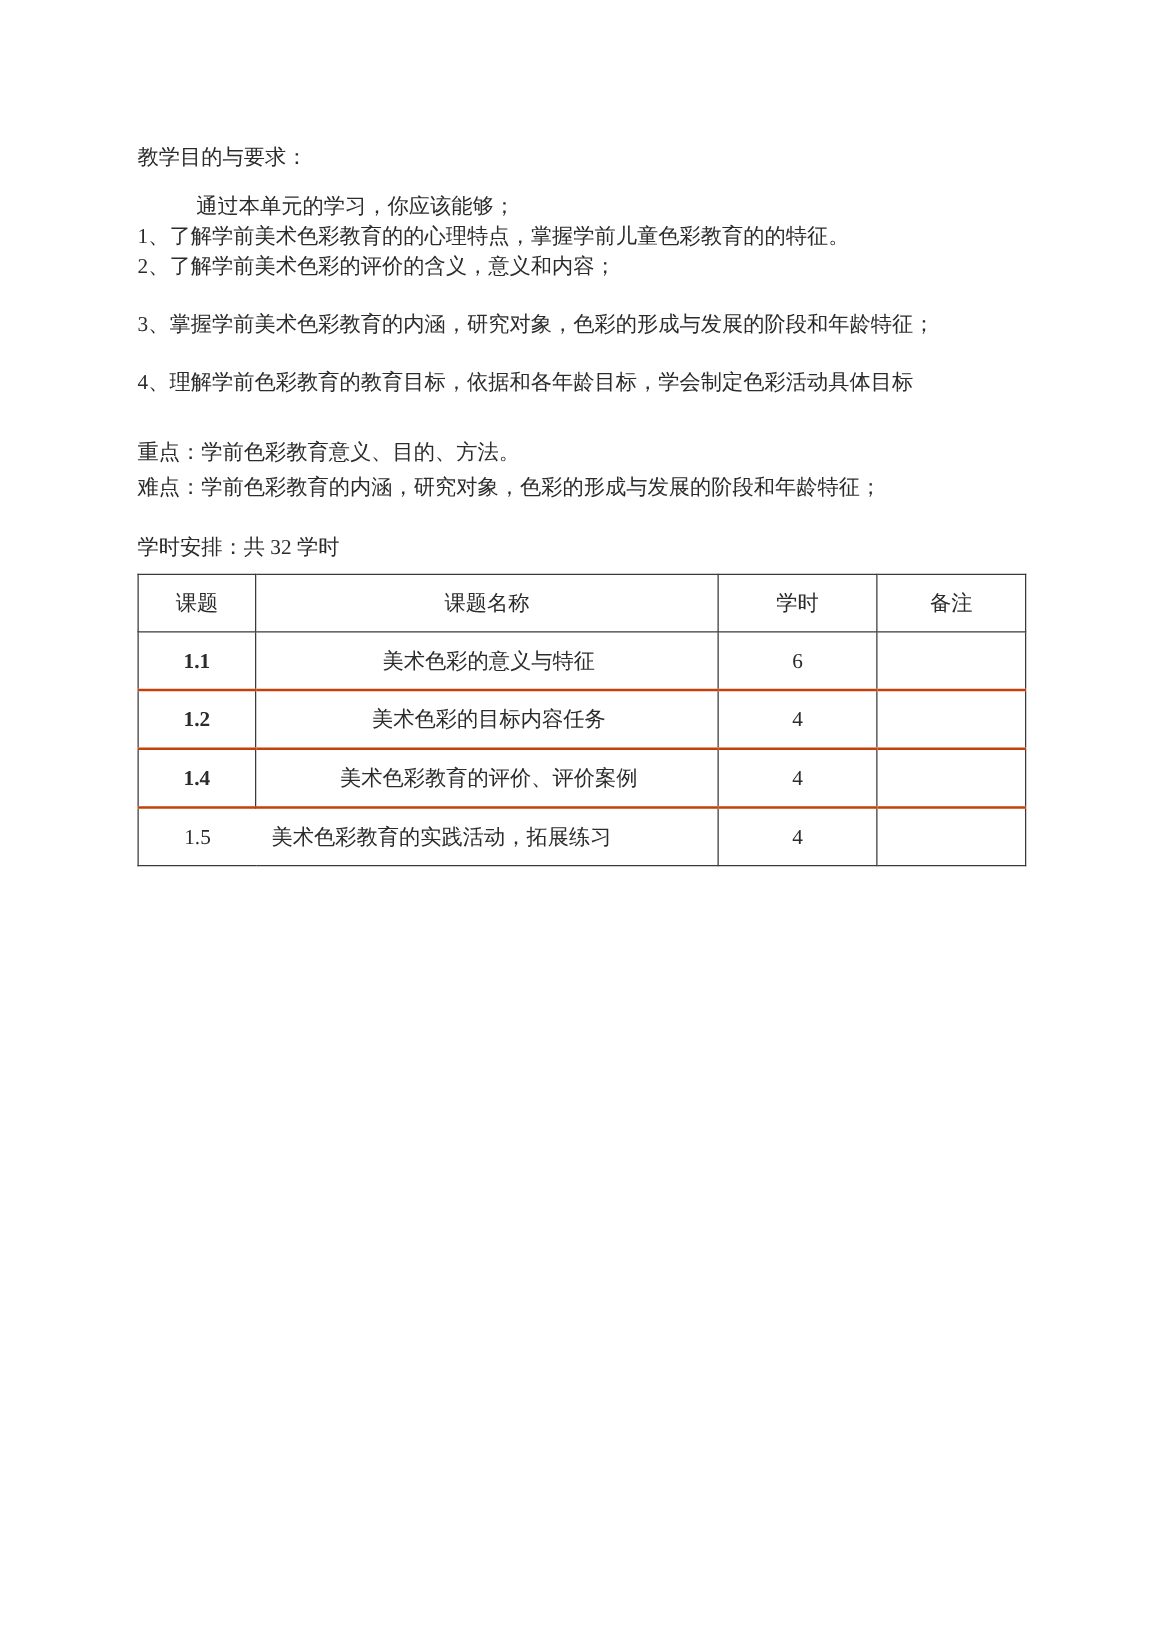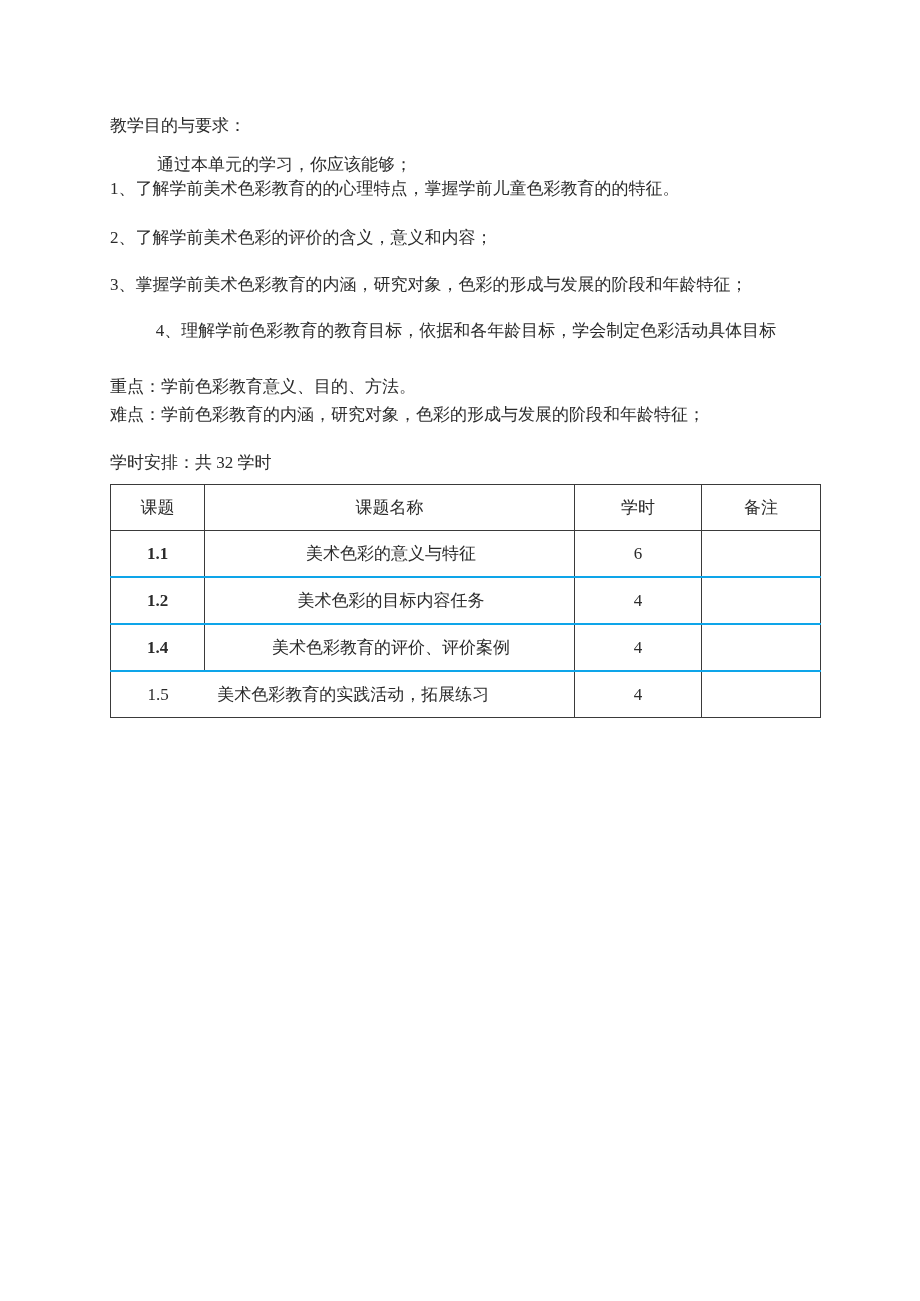--- a/index.html
+++ b/index.html
@@ -27,23 +27,23 @@
     width: 712px;
   }
   .para {
     margin: 0;
     font-size: 17px;
     line-height: 24px;
     white-space: nowrap;
   }
   .intro      { margin-top: 15px; text-indent: 47px; }
   .i1         { margin-top: 0; }
-  .i2         { margin-top: 25px; }
+  .i2         { }
   .i3         { margin-top: 23px; }
-  .i4         { margin-top: 22px; text-align: center; }
+  .i4         { margin-top: 22px; }
   .i5         { margin-top: 22px; }
   .keypoint   { margin-top: 32px; }
   .difficulty { margin-top: 4px; }
   .schedule   { margin-top: 24px; }
 
   table.schedule-table {
     margin-top: 9px;
     border-collapse: collapse;
     table-layout: fixed;
     width: 710px;
@@ -56,21 +56,21 @@
   th, td {
     border: 1px solid #3a3a3a;
     font-size: 17px;
     font-weight: normal;
     padding: 0;
     height: 45px;
     vertical-align: middle;
     overflow: hidden;
   }
   thead th { text-align: center; }
-  tbody tr:not(:first-child) td { border-top: 2px solid #0ea5e9; }
+  tbody tr:not(:first-child) td { border-top: 2px solid #c2410c; }
   td.no    { text-align: center; font-weight: bold; }
   td.name  { text-align: center; padding-left: 3px; }
   td.hours { text-align: center; }
   td.note  { }
   td.merged { text-align: left; }
   td.merged .no5 {
     display: inline-block;
     width: 94px;
     text-align: center;
     vertical-align: middle;

